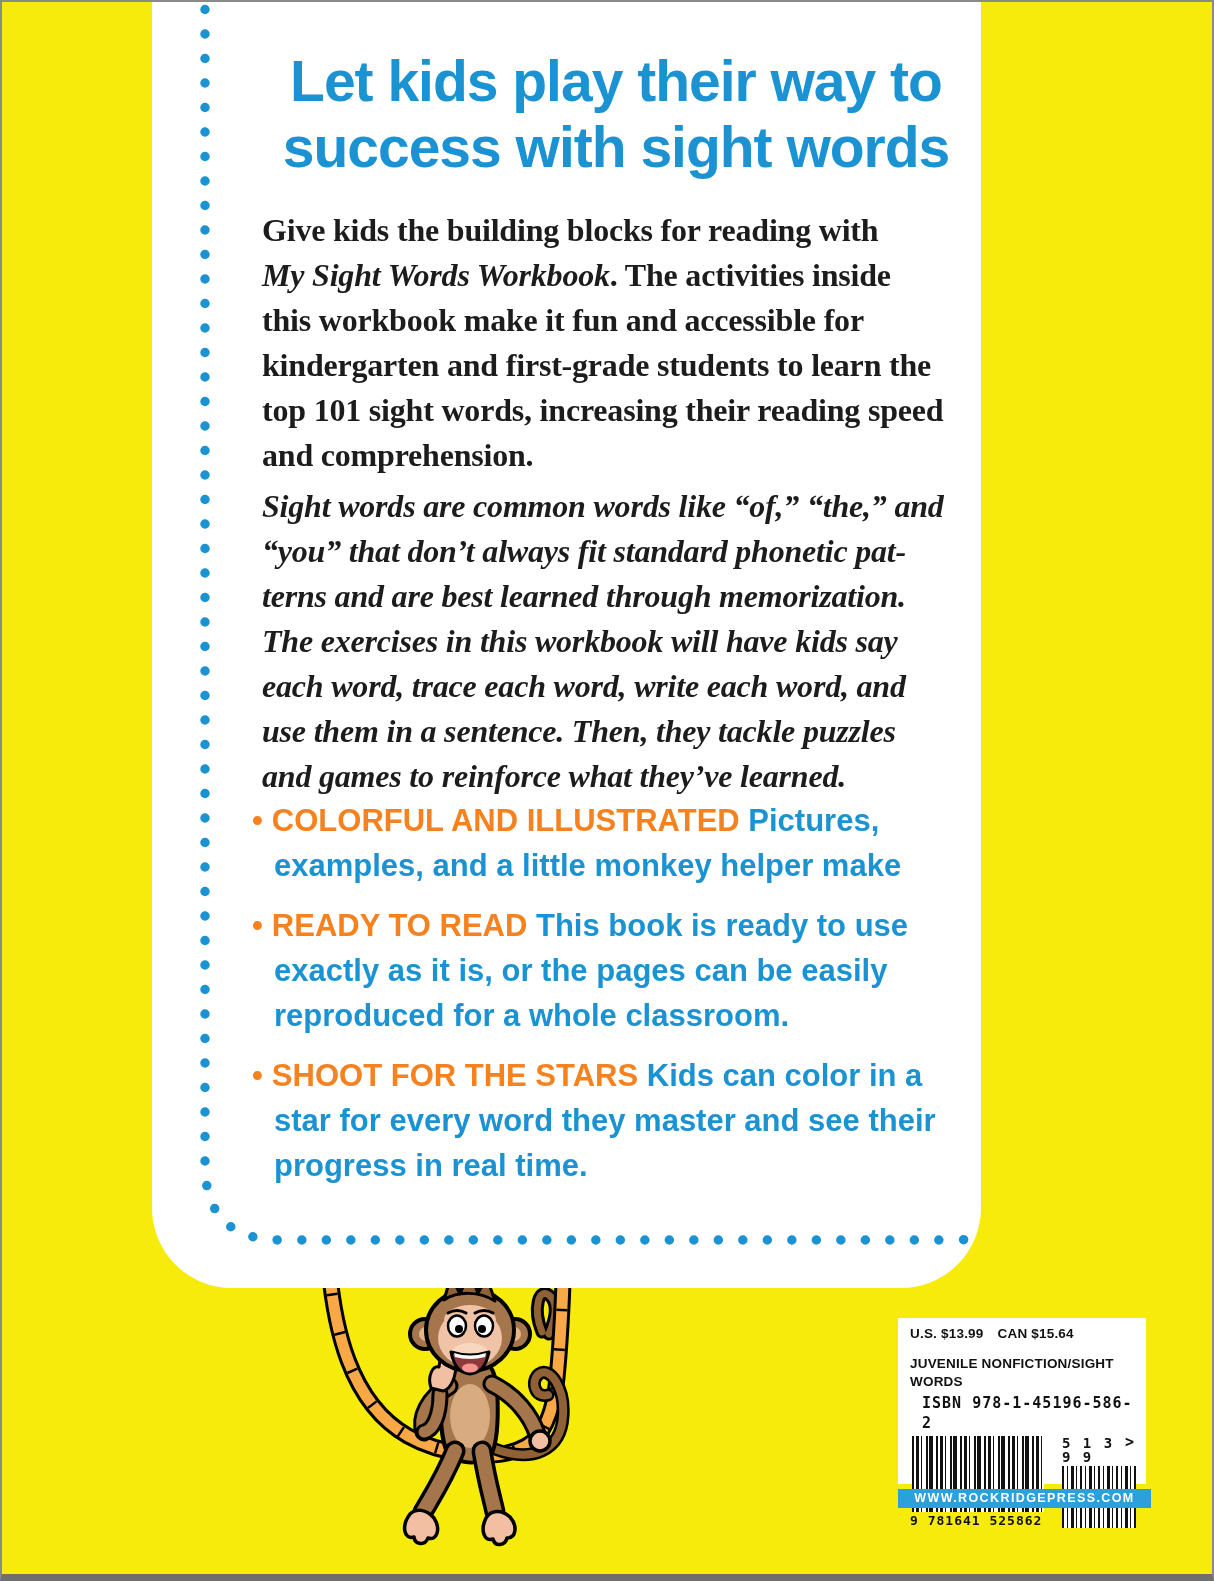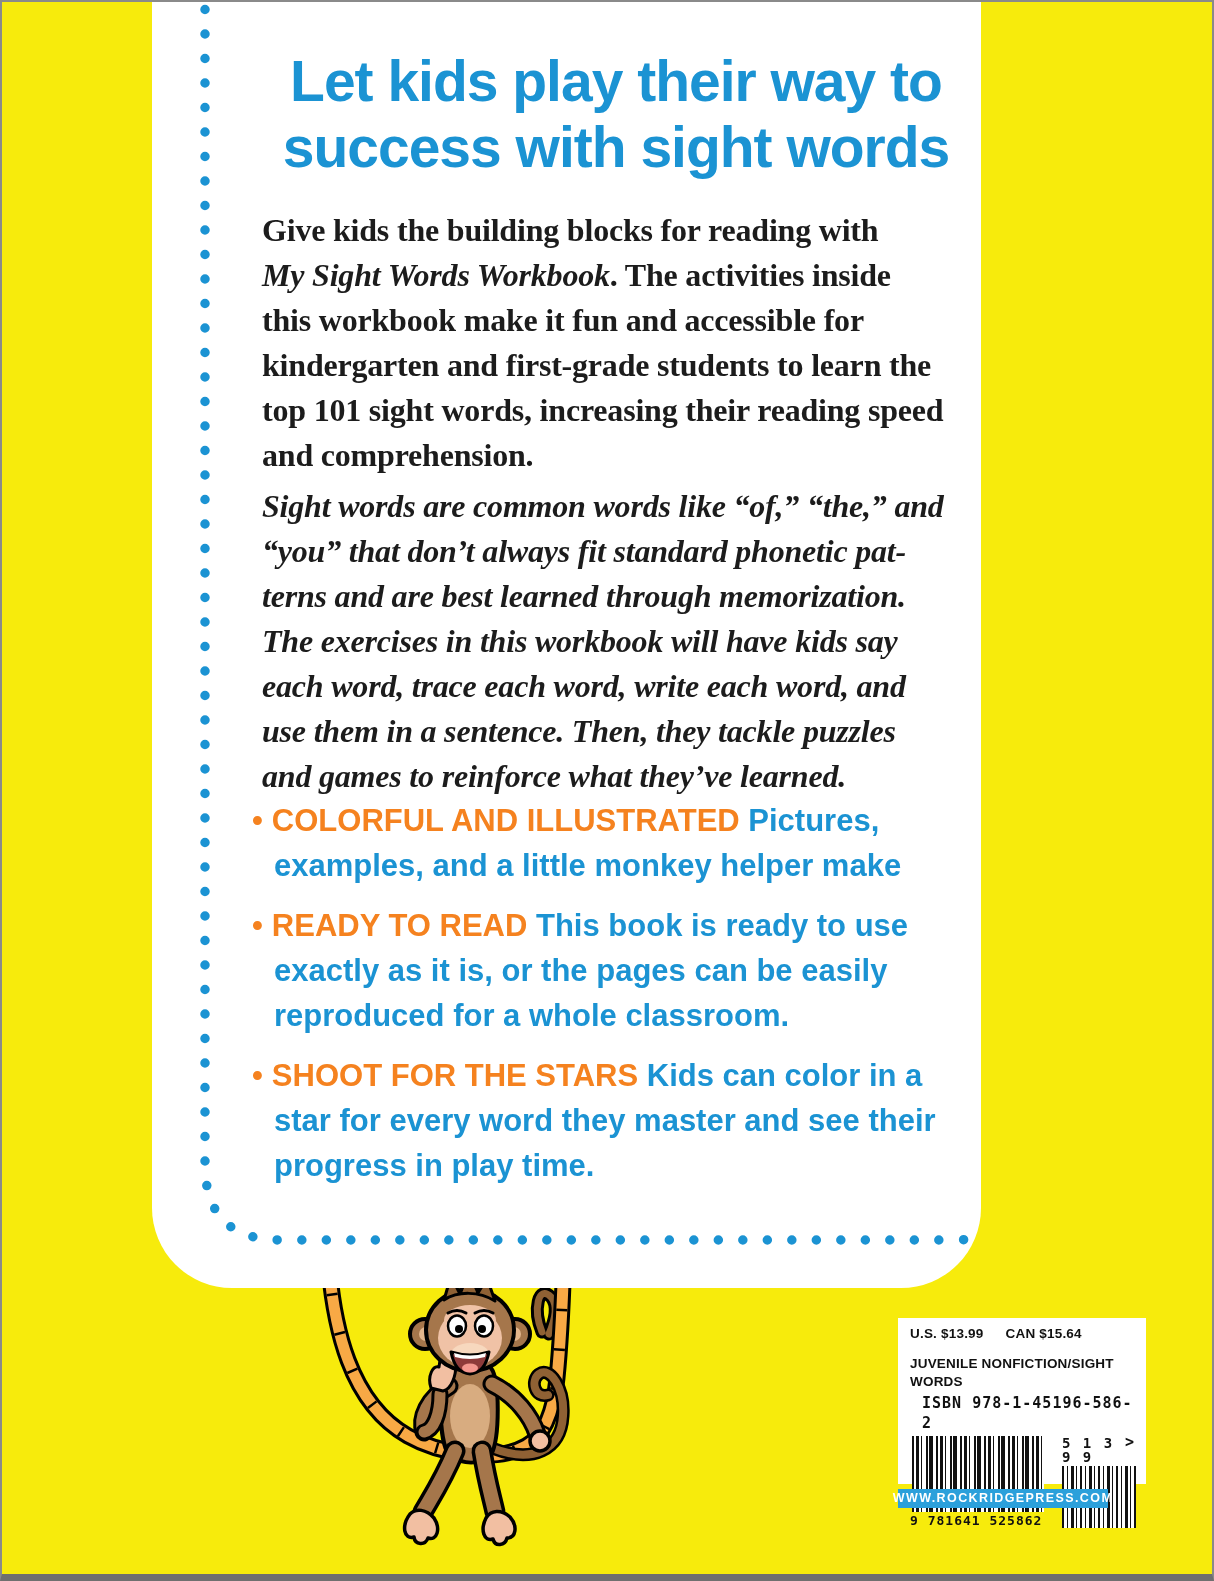--- a/index.html
+++ b/index.html
@@ -53,21 +53,21 @@
   .lead{ color:#F5821F; }
 
   
   .monkey{ position:absolute; left:288px; top:1268px; width:324px; height:300px; z-index:1; }
 
   
   .barcode-box{
     position:absolute; left:898px; top:1318px; width:248px; height:166px;
     background:#FFFFFF; z-index:3; padding:7px 10px 0 12px; color:#111111;
   }
-  .price-line{ font:bold 13.5px/18px "Liberation Sans", sans-serif; letter-spacing:0.2px; display:flex; gap:22px; }
+  .price-line{ font:bold 13.5px/18px "Liberation Sans", sans-serif; letter-spacing:0.2px; display:flex; gap:14px; }
   .category-line{ font:bold 13.5px/18px "Liberation Sans", sans-serif; letter-spacing:0.2px; margin-top:12px; }
   .isbn-line{
     font:bold 15px/20px "DejaVu Sans Mono", monospace; letter-spacing:1px;
     margin:2px 0 0 12px;
   }
   .bars-row{ position:relative; height:98px; margin-top:3px; }
   .bars-main{
     position:absolute; left:2px; top:0; width:132px; height:76px;
     background:repeating-linear-gradient(90deg,
       #111 0 2px, #fff 2px 4px, #111 4px 7px, #fff 7px 9px,
@@ -85,21 +85,21 @@
     font:bold 14px/14px "DejaVu Sans Mono", monospace; letter-spacing:2px;
   }
   .supp-arrow{ font:bold 15px/12px "DejaVu Sans Mono", monospace; }
   .bars-supp{
     margin-top:2px; height:62px;
     background:repeating-linear-gradient(90deg,
       #111 0 2px, #fff 2px 5px, #111 5px 6px, #fff 6px 9px,
       #111 9px 12px, #fff 12px 14px, #111 14px 15px, #fff 15px 18px);
   }
   .website-bar{
-    position:absolute; left:898px; top:1489px; width:210px; height:19px;
+    position:absolute; left:898px; top:1489px; width:253px; height:19px;
     background:#2BA0DB; z-index:3; display:flex; align-items:center; justify-content:center;
     color:#FFFFFF; font:bold 12.5px/12.5px "Liberation Sans", sans-serif; letter-spacing:1.4px;
   }
 </style>
 </head>
 <body>
 
 <div class="cover">
 
   <div class="panel">
@@ -137,21 +137,21 @@
         <span class="line">examples, and a little monkey helper make</span>
       </div>
       <div class="bullet">
         <span class="line first"><span class="marker">•</span><span class="lead keep-space">READY TO READ</span><span class="keep-space"> This book is ready to use</span></span>
         <span class="line">exactly as it is, or the pages can be easily</span>
         <span class="line">reproduced for a whole classroom.</span>
       </div>
       <div class="bullet">
         <span class="line first"><span class="marker">•</span><span class="lead keep-space">SHOOT FOR THE STARS</span><span class="keep-space"> Kids can color in a</span></span>
         <span class="line">star for every word they master and see their</span>
-        <span class="line">progress in play time.</span>
+        <span class="line">progress in real time.</span>
       </div>
     </div>
   </div>
 
   <div class="monkey">
     <svg width="324" height="300" viewBox="0 0 324 300" aria-hidden="true">
 
       <path d="M 254 64 C 245 42, 250 16, 263 29 C 270 37, 267 52, 261 66" fill="none" stroke="#000000" stroke-width="13" stroke-linecap="round"></path>
       <path d="M 254 64 C 245 42, 250 16, 263 29 C 270 37, 267 52, 261 66" fill="none" stroke="#8F6134" stroke-width="7" stroke-linecap="round"></path>
 

